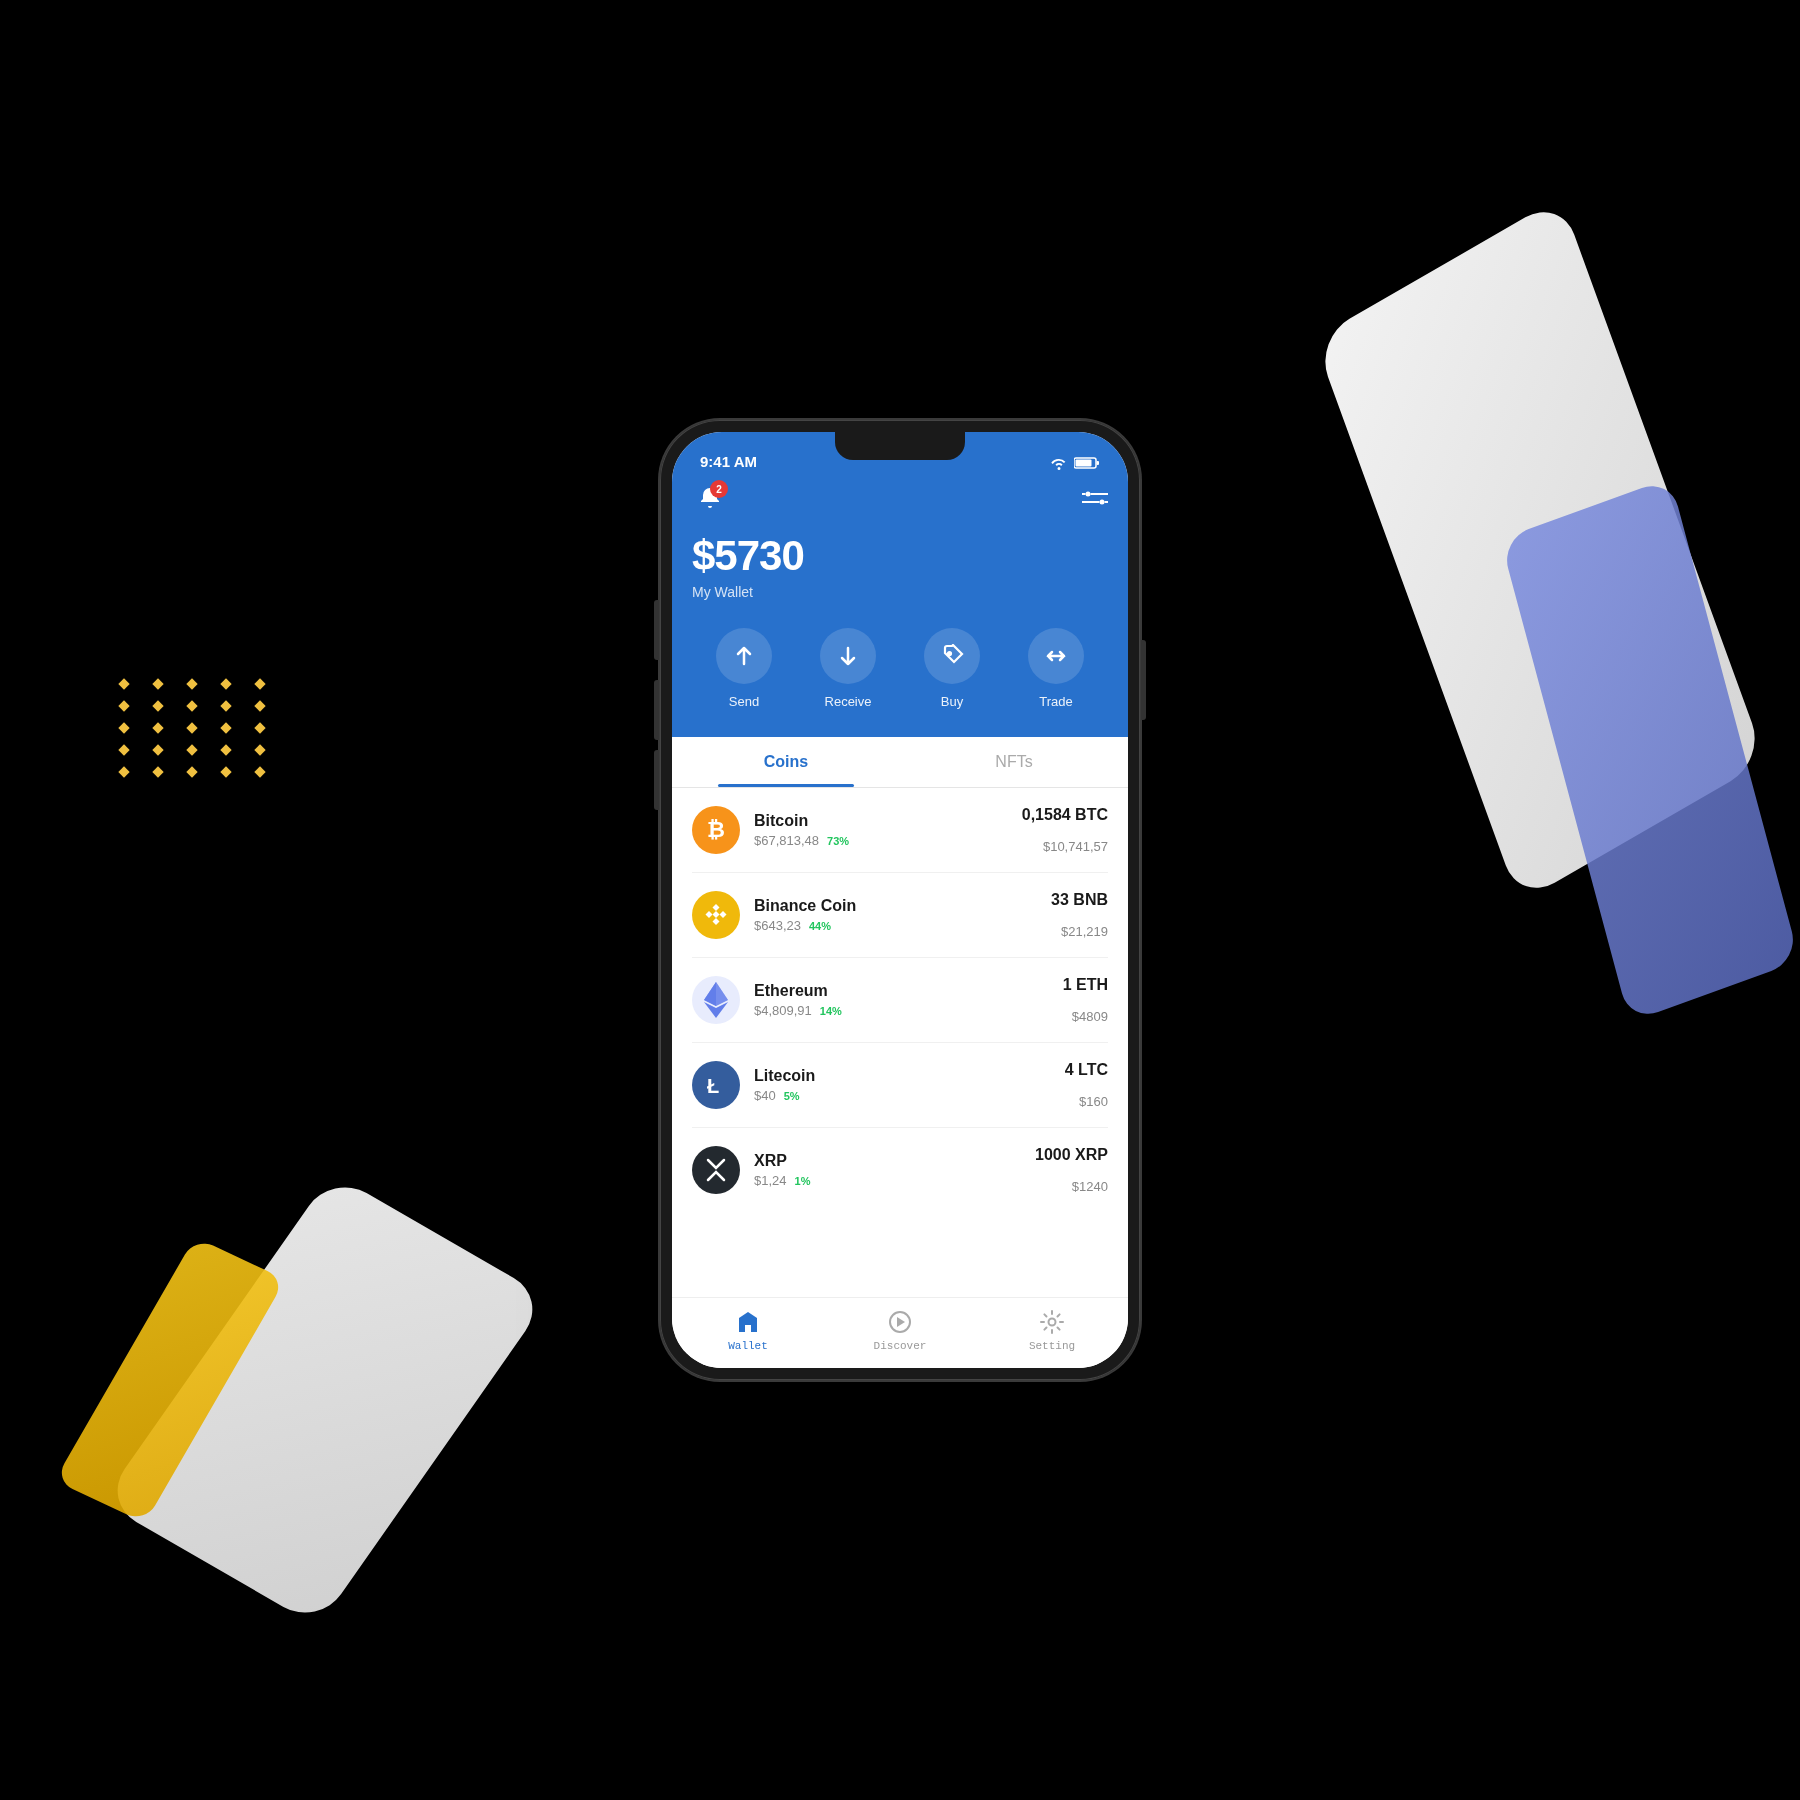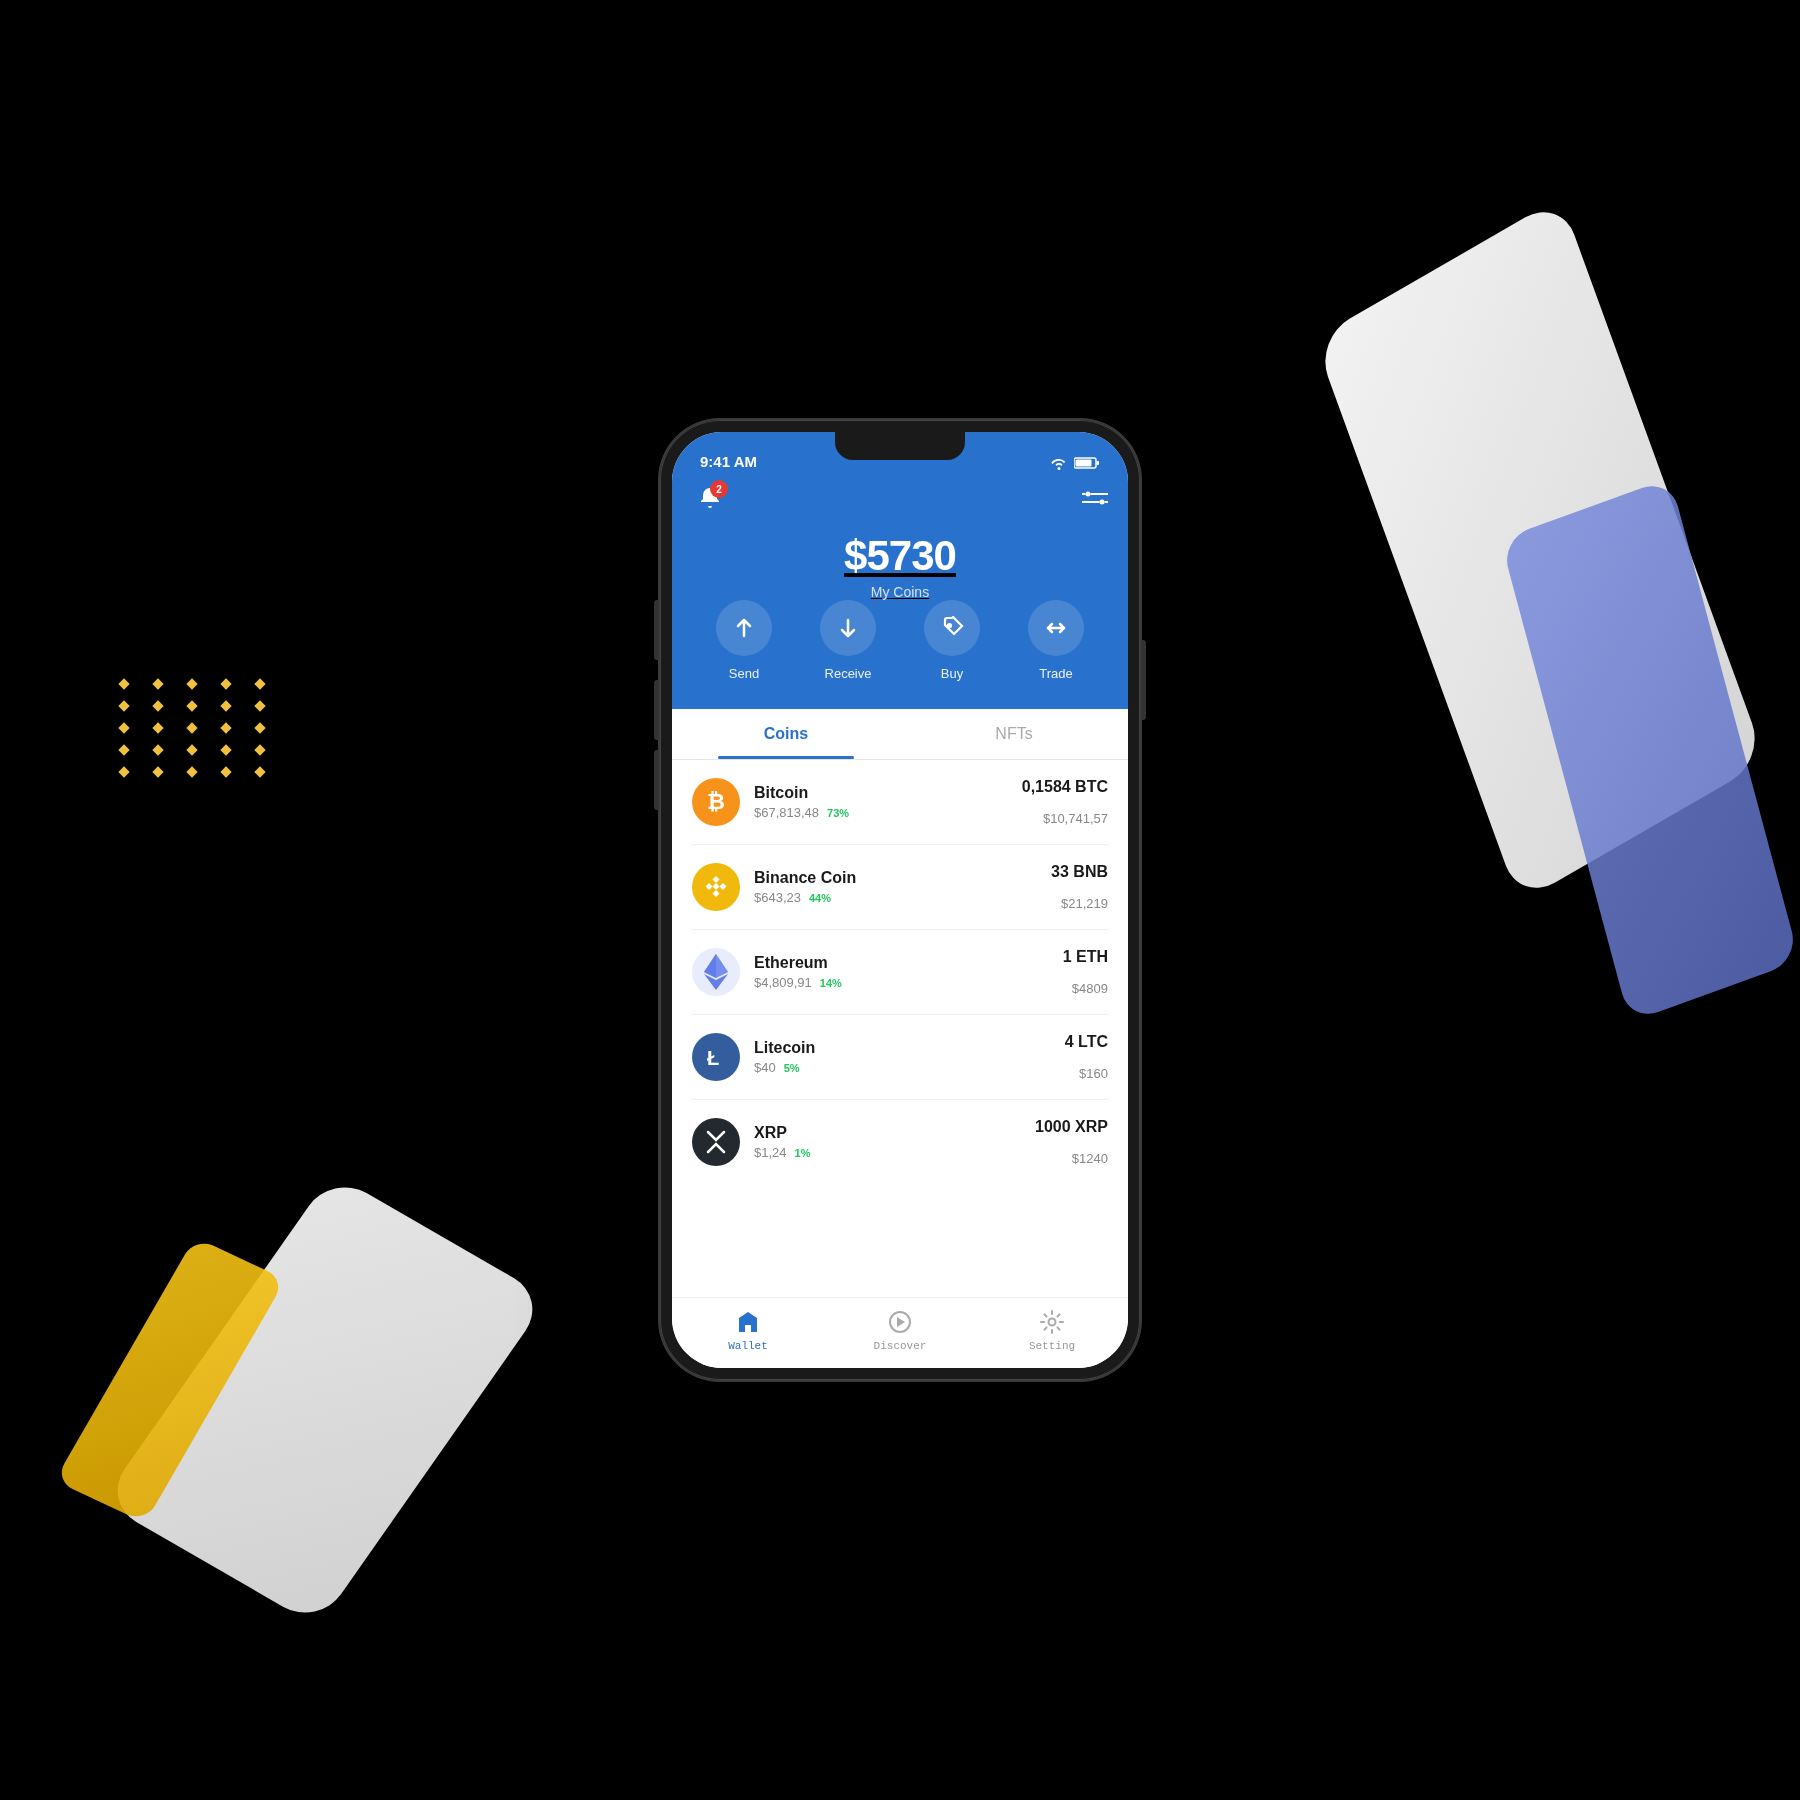--- a/index.html
+++ b/index.html
@@ -200,22 +200,21 @@
       border-radius: 50%;
       color: #fff;
       font-size: 10px;
       font-weight: 700;
       display: flex;
       align-items: center;
       justify-content: center;
     }
 
     .balance-section {
-      text-align: center;
-      text-decoration: underline;
+      margin-bottom: 28px;
     }
 
     .balance-amount {
       color: #fff;
       font-size: 42px;
       font-weight: 700;
       letter-spacing: -1px;
     }
 
     .balance-label {
@@ -497,21 +496,21 @@
               <line x1="8.5" y1="6" x2="26" y2="6" stroke="white" stroke-width="2"></line>
               <circle cx="20" cy="14" r="2.5" fill="white"></circle>
               <line x1="0" y1="14" x2="17.5" y2="14" stroke="white" stroke-width="2"></line>
               <line x1="22.5" y1="14" x2="26" y2="14" stroke="white" stroke-width="2"></line>
             </svg>
           </div>
         </div>
 
         <div class="balance-section">
           <div class="balance-amount">$5730</div>
-          <div class="balance-label">My Coins</div>
+          <div class="balance-label">My Wallet</div>
         </div>
 
         <div class="action-buttons">
 
           <div class="action-btn">
             <div class="action-icon-circle">
               <svg width="24" height="24" viewBox="0 0 24 24" fill="white">
                 <path d="M12 4v16M12 4l-6 6M12 4l6 6" stroke="white" stroke-width="2.5" stroke-linecap="round" fill="none"></path>
               </svg>
             </div>

